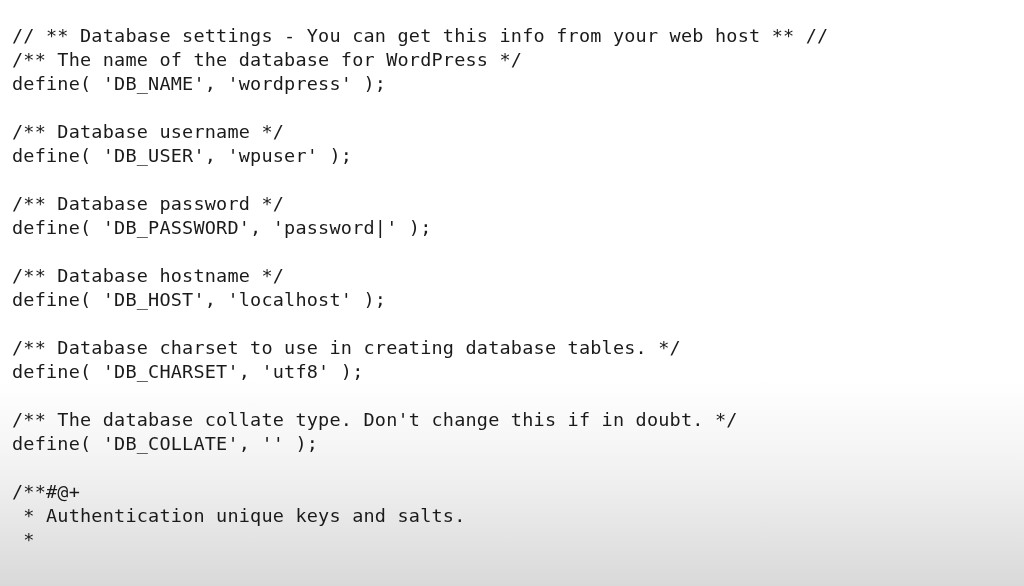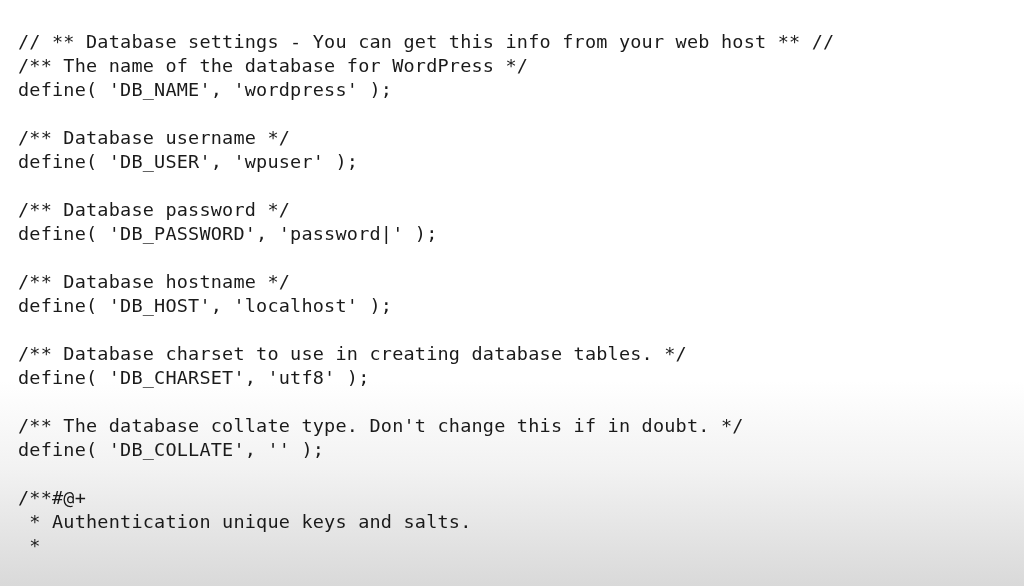--- a/index.html
+++ b/index.html
@@ -8,21 +8,21 @@
     width: 1024px;
     height: 586px;
     overflow: hidden;
     background: linear-gradient(to bottom, #ffffff 0%, #ffffff 65%, #f2f2f2 80%, #d9d9d9 100%);
     font-family: "Consolas", "Menlo", "Courier New", monospace;
     font-size: 18.5px;
     color: #1a1a1a;
     position: relative;
   }
   pre {
-    margin: 8px;
+    margin: 2px;
     padding: 22px 10px 0 10px;
     line-height: 24px;
     white-space: pre;
     letter-spacing: 0.2px;
   }
   .arrow {
     position: absolute;
     pointer-events: none;
   }
 </style>

